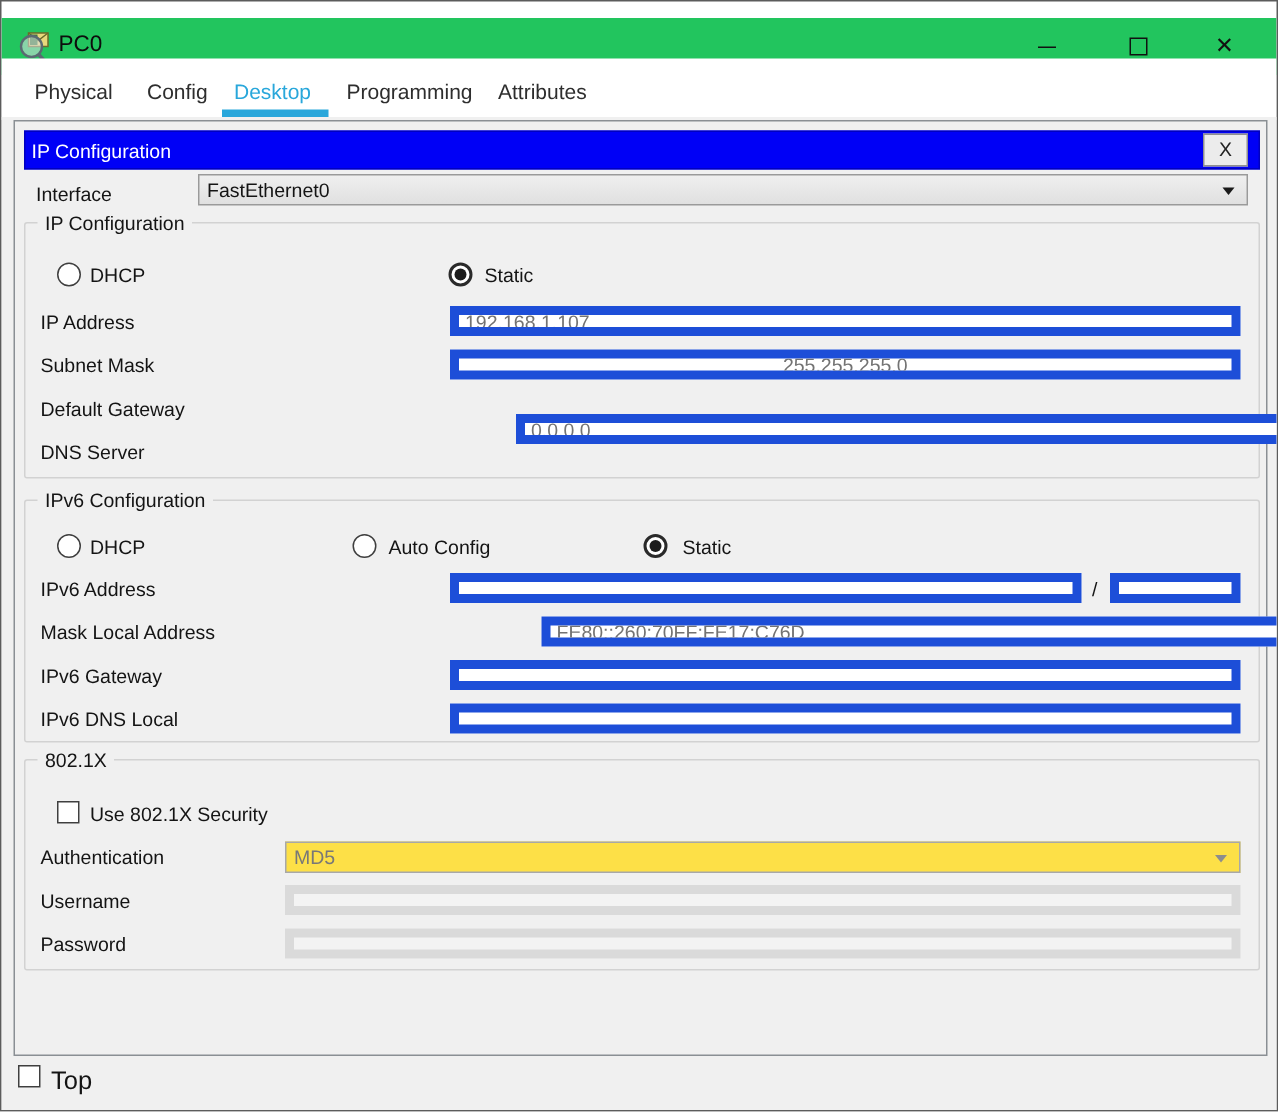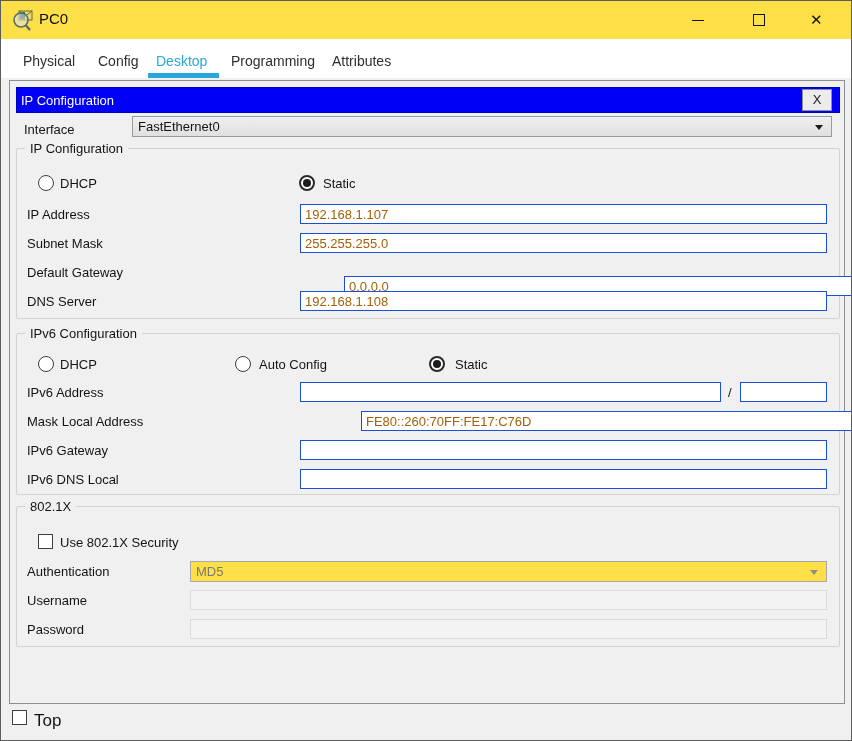--- a/index.html
+++ b/index.html
@@ -3,21 +3,21 @@
 <meta charset="utf-8">
 <style>
   * { margin:0; padding:0; box-sizing:border-box; }
   html,body { background:#ccc; }
   body { font-family:"Liberation Sans", sans-serif; }
   .window {
     position:relative; width:852px; height:741px;
     background:#ffffff; border:1px solid #5c5c5c; overflow:hidden;
   }
   
-  .titlebar { position:absolute; left:0; top:0; width:100%; height:38px; background:#fde047; }
+  .titlebar { position:absolute; left:0; top:11px; width:100%; height:38px; background:#22c55e; }
   .app-icon { position:absolute; left:11px; top:7px; width:25px; height:24px; }
   .win-title { position:absolute; left:38px; top:9px; font-size:15px; color:#0d0d0d; }
   .win-btn { position:absolute; top:0; width:46px; height:38px; cursor:default; }
   .min-glyph { position:absolute; left:17px; top:19px; width:12px; height:0; border-top:1.6px solid #111; }
   .max-glyph { position:absolute; left:17px; top:13px; width:12px; height:12px; border:1.4px solid #111; }
   .close-glyph { position:absolute; left:13px; top:9px; font-size:15px; color:#111; line-height:20px; }
   
   .tabstrip { position:absolute; left:0; top:38px; width:100%; height:41px; background:#fff; }
   .tab { position:absolute; top:14px; font-size:14px; color:#2e2e2e; cursor:default; }
   .tab.active { color:#29a7db; }
@@ -36,21 +36,21 @@
   .tri { position:absolute; right:8px; top:8px; width:0; height:0; border-left:4px solid transparent; border-right:4px solid transparent; border-top:5px solid #1a1a1a; }
   .tri.gray { border-top-color:#8d8d8d; }
   
   .groupbox { position:absolute; border:1px solid #d2d2d2; border-radius:2px; }
   .legend { position:absolute; top:-8px; left:8px; background:#f0f0f0; padding:0 5px; font-size:13px; color:#141414; }
   
   .radio { position:absolute; width:16px; height:16px; border:1px solid #3f3f3f; border-radius:50%; background:#fff; }
   .radio.checked { border-width:2px; border-color:#2a2a2a; }
   .radio.checked::after { content:""; position:absolute; left:2px; top:2px; width:8px; height:8px; border-radius:50%; background:#1c1c1c; }
   .checkbox { position:absolute; width:15px; height:15px; border:1px solid #3f3f3f; background:#fff; }
-  .txt { position:absolute; border:1px solid #1d4ed8; background:#fff; font-family:"Liberation Sans", sans-serif; font-size:13px; color:#a16207; padding:0 4px; }
+  .txt { position:absolute; border:6px solid #1d4ed8; background:#fff; font-family:"Liberation Sans", sans-serif; font-size:13px; color:#737373; padding:0 4px; }
   .txt:disabled { background:#f3f3f3; border-color:#dadada; }
   .dd.disabled { background:#fde047; border-color:#a8a8a8; color:#787878; }
   .slash { position:absolute; font-size:13px; color:#141414; }
   
   .footer-lbl { position:absolute; font-size:17px; color:#141414; }
 </style>
 </head>
 <body>
 
 <div class="window">
@@ -102,25 +102,24 @@
     <div class="groupbox" style="left:6px; top:67px; width:824px; height:171px;">
       <span class="legend">IP Configuration</span>
       <span class="radio" style="left:21px; top:26px;"></span>
       <span class="lbl" style="left:43px; top:27px;">DHCP</span>
       <span class="radio checked" style="left:282px; top:26px;"></span>
       <span class="lbl" style="left:306px; top:27px;">Static</span>
 
       <span class="lbl" style="left:10px; top:58px;">IP Address</span>
       <input class="txt" style="left: 283px; top: 55px; width: 527px; height: 20px;" value="192.168.1.107">
       <span class="lbl" style="left:10px; top:87px;">Subnet Mask</span>
-      <input class="txt" style="left: 283px; top: 84px; width: 527px; height: 20px;" value="255.255.255.0">
+      <input class="txt" style="left: 283px; top: 84px; width: 527px; height: 20px; text-align: center;" value="255.255.255.0">
       <span class="lbl" style="left:10px; top:116px;">Default Gateway</span>
       <input class="txt" style="left: 283px; top: 127px; width: 527px; height: 20px; margin-left: 44px;" value="0.0.0.0">
       <span class="lbl" style="left:10px; top:145px;">DNS Server</span>
-      <input class="txt" style="left: 283px; top: 142px; width: 527px; height: 20px;" value="192.168.1.108">
     </div>
 
     <div class="groupbox" style="left:6px; top:252px; width:824px; height:162px;">
       <span class="legend">IPv6 Configuration</span>
       <span class="radio" style="left:21px; top:22px;"></span>
       <span class="lbl" style="left:43px; top:23px;">DHCP</span>
       <span class="radio" style="left:218px; top:22px;"></span>
       <span class="lbl" style="left:242px; top:23px;">Auto Config</span>
       <span class="radio checked" style="left:412px; top:22px;"></span>
       <span class="lbl" style="left:438px; top:23px;">Static</span>

